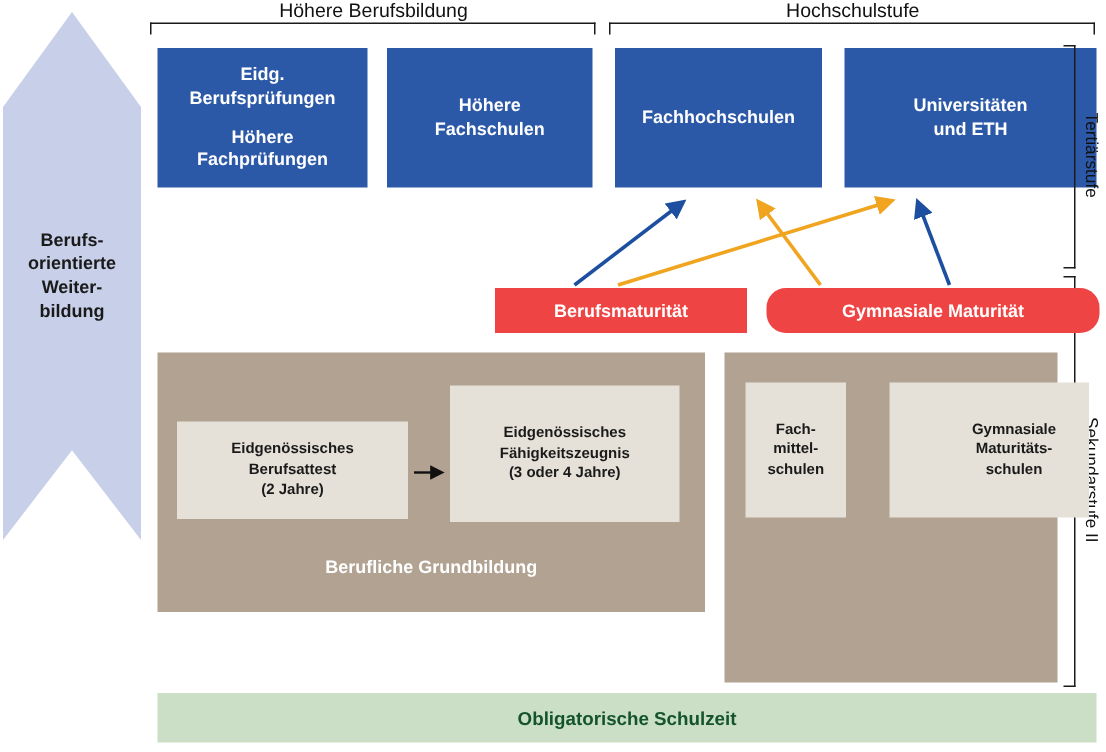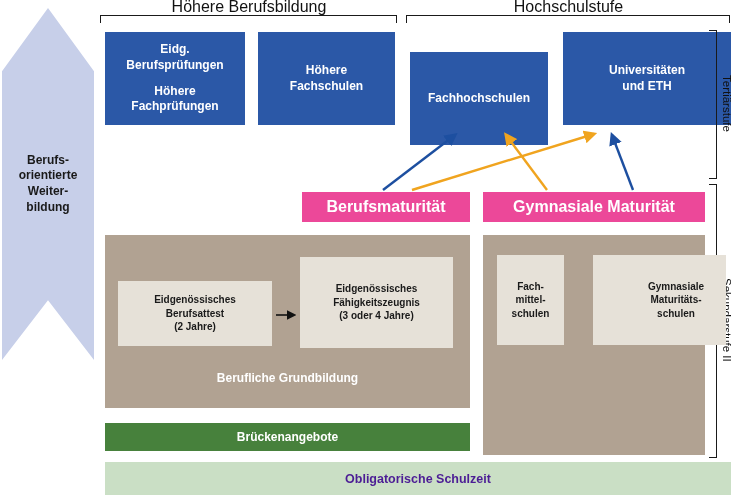--- a/index.html
+++ b/index.html
@@ -12,41 +12,41 @@
   .center{display:flex;align-items:center;justify-content:center;text-align:center;}
 
   
   .chevron{
     left:2px;top:8px;width:92px;height:352px;background:#c7cfe9;
     clip-path:polygon(50% 0%, 100% 18%, 100% 100%, 50% 83%, 0% 100%, 0% 18%);
   }
   .chevron-label{font-weight:bold;font-size:12px;line-height:1.3;}
 
   
-  .bracket-label{font-size:16px;height:14px;line-height:14px;text-align:center;color:#111;}
+  .bracket-label{font-size:13px;height:14px;line-height:14px;text-align:center;color:#111;}
   .bracket-top{height:7px;border-top:1.5px solid #1a1a1a;border-left:1.5px solid #1a1a1a;border-right:1.5px solid #1a1a1a;}
 
   
   .bracket-right{width:7px;border-right:1.5px solid #1a1a1a;border-top:1.5px solid #1a1a1a;border-bottom:1.5px solid #1a1a1a;}
   .vlabel{writing-mode:vertical-rl;font-size:11.5px;display:flex;align-items:center;justify-content:center;width:16px;color:#111;}
 
   
   .bluebox{background:#2b58a7;color:#fff;font-weight:bold;font-size:12px;line-height:1.3;}
   .bluebox-stack{display:flex;flex-direction:column;justify-content:center;gap:10px;text-align:center;}
 
   
-  .tanbar{background:#ec4899;color:#fff;font-weight:bold;font-size:16px;}
+  .tanbar{background:#ef4444;color:#fff;font-weight:bold;font-size:12px;margin-left:28px;}
 
   
   .tanbox{background:#b1a292;}
   .innerbox{background:#e6e1d8;color:#1a1a1a;font-weight:bold;font-size:10px;line-height:1.35;}
   .tantitle{position:absolute;left:0;width:100%;text-align:center;color:#fff;font-weight:bold;font-size:12px;line-height:1.3;}
 
   .greenbar{background:#47813c;color:#fff;font-weight:bold;font-size:12px;}
-  .lightgreenbar{background:#cadfc5;color:#4c1d95;font-weight:bold;font-size:12.5px;}
+  .lightgreenbar{background:#cadfc5;color:#14532d;font-weight:bold;font-size:12.5px;}
 
   .arrows{position:absolute;left:0;top:0;pointer-events:none;z-index:5;}
 </style>
 </head>
 <body>
 
 <div class="stage">
 
   <div class="abs chevron center">
     <div class="chevron-label pre">Berufs-
@@ -64,38 +64,38 @@
   <div class="abs bluebox bluebox-stack" style="left:105px;top:32px;width:140px;height:93px;">
     <span class="pre">Eidg.
 Berufsprüfungen</span>
     <span class="pre">Höhere
 Fachprüfungen</span>
   </div>
   <div class="abs bluebox center" style="left:258px;top:32px;width:137px;height:93px;">
     <span class="pre">Höhere
 Fachschulen</span>
   </div>
-  <div class="abs bluebox center" style="left:410px;top:32px;width:138px;height:93px;margin-top:20px;">
+  <div class="abs bluebox center" style="left:410px;top:32px;width:138px;height:93px;">
     <span class="pre">Fachhochschulen</span>
   </div>
   <div class="abs bluebox center" style="left:563px;top:32px;width:168px;height:93px;">
     <span class="pre">Universitäten
 und ETH</span>
   </div>
 
   <div class="abs bracket-right" style="left:709px;top:30px;height:147px;"></div>
   <div class="abs vlabel" style="left:719px;top:30px;height:147px;">Tertiärstufe</div>
 
   <div class="abs bracket-right" style="left:709px;top:184px;height:272px;"></div>
   <div class="abs vlabel" style="left:719px;top:184px;height:272px;">Sekundarstufe II</div>
 
   <div class="abs tanbar center" style="left:302px;top:192px;width:168px;height:30px;">
     <span>Berufsmaturität</span>
   </div>
-  <div class="abs tanbar center" style="left:483px;top:192px;width:222px;height:30px;">
+  <div class="abs tanbar center" style="left:483px;top:192px;width:222px;height:30px;border-radius:13px;">
     <span>Gymnasiale Maturität</span>
   </div>
 
   <div class="abs tanbox" style="left:105px;top:235px;width:365px;height:173px;">
     <div class="abs innerbox center pre" style="left:13px;top:46px;width:154px;height:65px;">Eidgenössisches
 Berufsattest
 (2 Jahre)</div>
     <div class="abs innerbox center pre" style="left:195px;top:22px;width:153px;height:91px;">Eidgenössisches
 Fähigkeitszeugnis
 (3 oder 4 Jahre)</div>
@@ -104,23 +104,20 @@
 
   <div class="abs tanbox" style="left:483px;top:235px;width:222px;height:220px;">
     <div class="abs innerbox center pre" style="left:14px;top:20px;width:67px;height:90px;">Fach-
 mittel-
 schulen</div>
     <div class="abs innerbox center pre" style="left:110px;top:20px;width:100px;height:90px;padding-left:33px;">Gymnasiale
 Maturitäts-
 schulen</div>
   </div>
 
-  <div class="abs greenbar center" style="left:105px;top:423px;width:365px;height:28px;">
-    <span>Brückenangebote</span>
-  </div>
 
   <div class="abs lightgreenbar center" style="left:105px;top:462px;width:626px;height:33px;">
     <span>Obligatorische Schulzeit</span>
   </div>
 
   <svg class="arrows" width="737" height="501" viewBox="0 0 737 501">
     <defs>
       <marker id="mBlue" viewBox="0 0 8 8" markerWidth="5.5" markerHeight="5.5" refX="6" refY="4" orient="auto">
           <path d="M0,0 L8,4 L0,8 Z" fill="#1d4fa0"></path>
         </marker>

